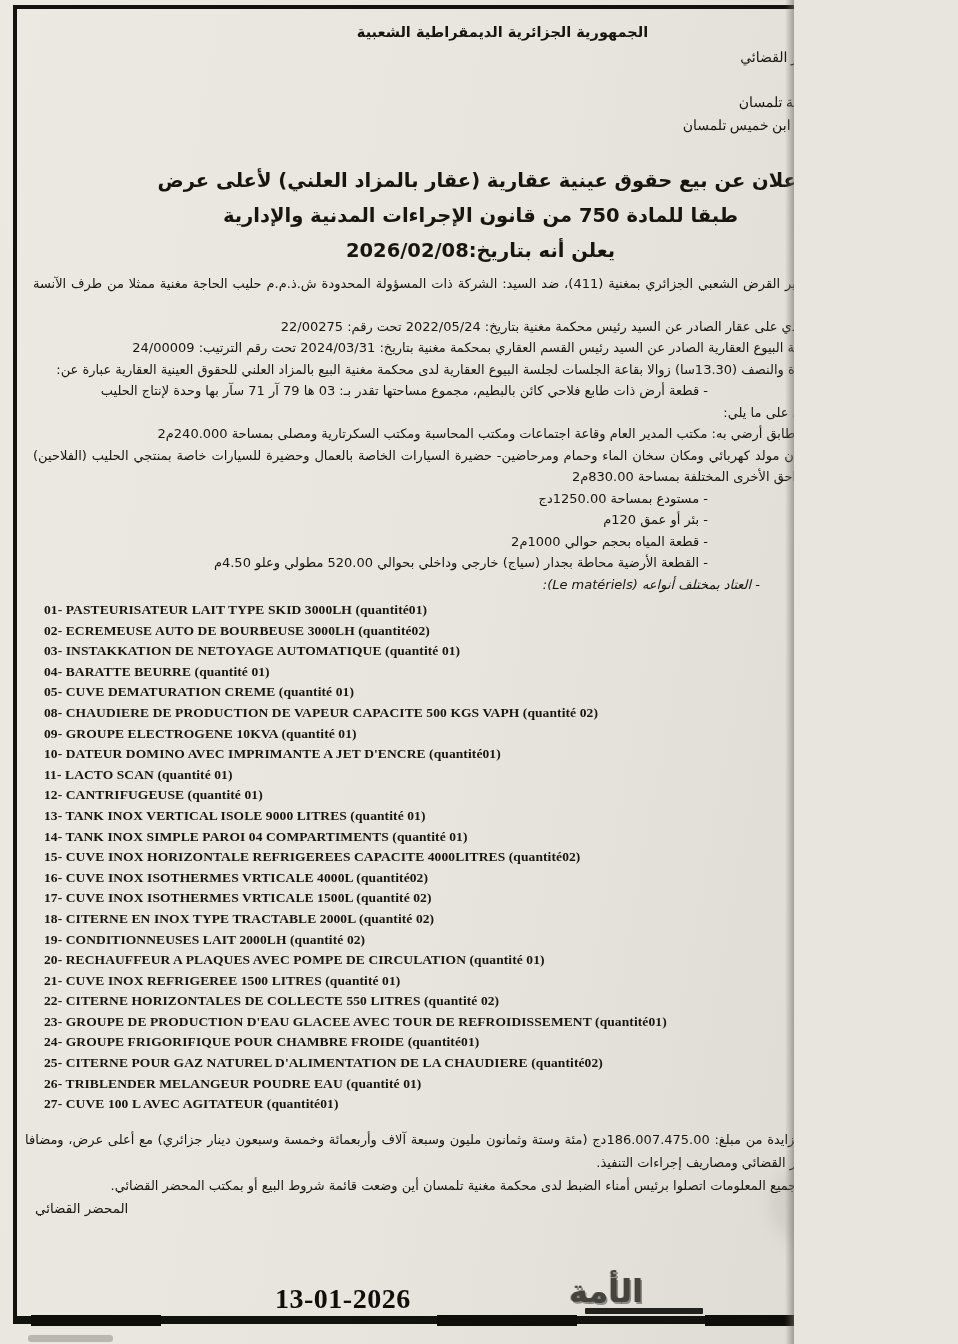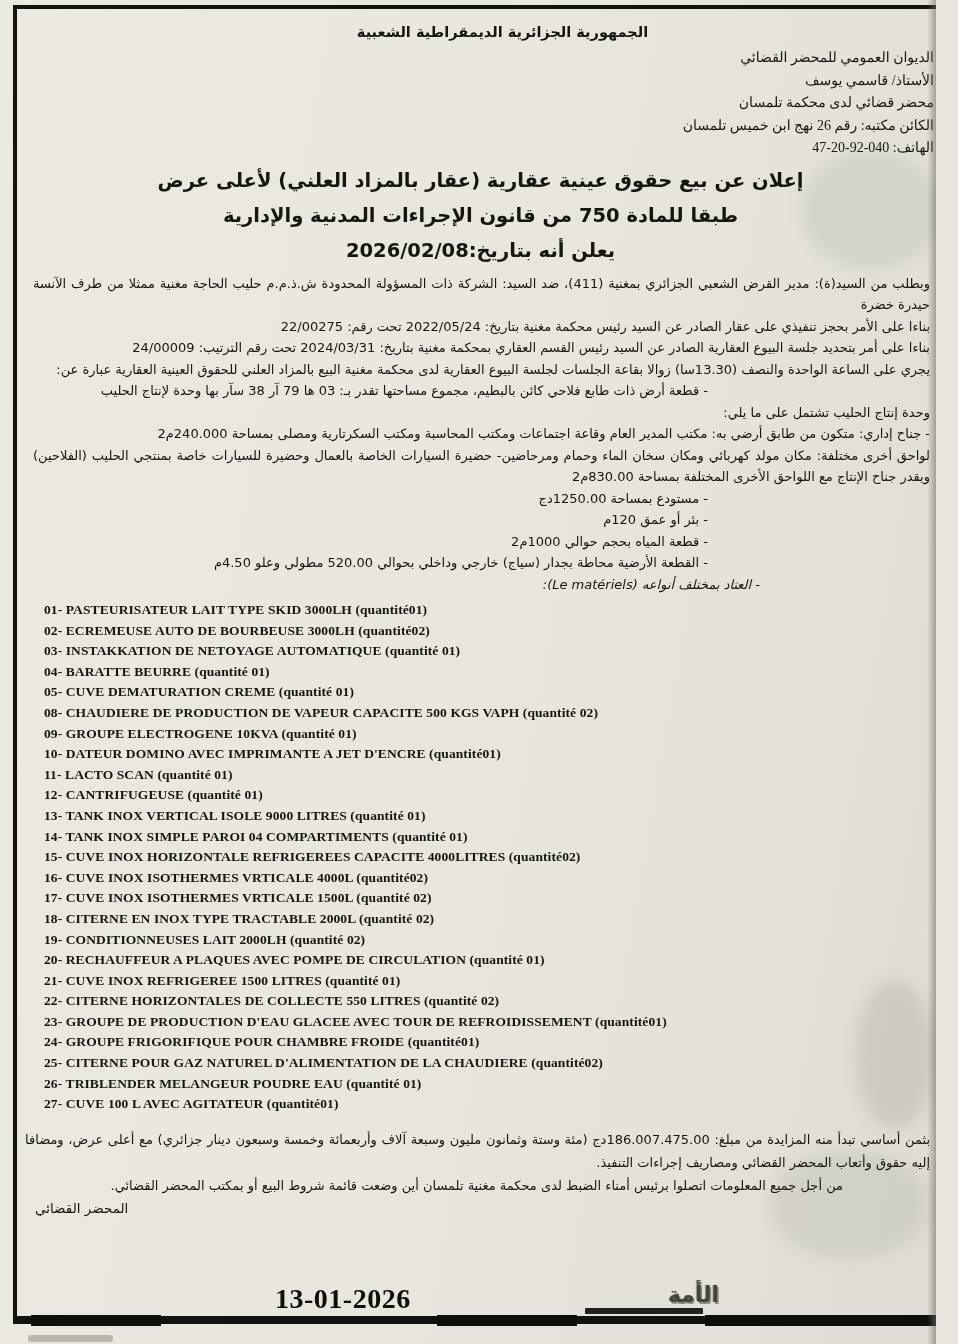--- a/index.html
+++ b/index.html
@@ -4,21 +4,21 @@
 <style>
   * { margin:0; padding:0; box-sizing:border-box; }
   html,body { width:958px; height:1344px; }
   body {
     font-family:"DejaVu Sans", sans-serif;
     color:#17150f;
     background:#e8e5de;
     overflow:hidden;
   }
   .sheet {
-    position:relative; width:936px; height:1344px; overflow:hidden;
+    position:relative; width:794px; height:1344px; overflow:hidden;
     background:linear-gradient(100deg,#ece9e3 0%, #e8e5de 55%, #dfdcd5 100%);
   }
   .frame {
     position:absolute; left:13px; top:5px; width:935px; height:1319px;
     border:4px solid #14120e; border-bottom-width:8px;
   }
   .republic { margin-top:15px; text-align:center; font-weight:bold; font-size:14.5px; position:relative; left:22px; }
   .office { direction:rtl; text-align:right; padding:7px 10px 0 0; font-size:14px; line-height:22.5px;font-family:Liberation Serif, serif; }
   .title { direction:rtl; text-align:center; font-weight:bold; font-size:19.5px; line-height:35px; margin-top:3px; }
   .bodytxt { direction:rtl; font-size:13px; line-height:21.5px; padding:5px 14px 0 16px; }
@@ -34,21 +34,21 @@
   .footer { direction:rtl; font-size:13px; line-height:23px; padding:13px 14px 0 8px; }
   .footer .info { text-align:right; padding-right:87px; }
   .signature { direction:rtl; text-align:left; padding-left:10px; margin-top:0; font-size:13.5px; }
   .date {
     position:absolute; left:258px; bottom:1px;
     font-family:"Liberation Serif", serif; font-weight:bold; font-size:28px;
     letter-spacing:0.5px; color:#100e0a;
   }
   .logo { position:absolute; left:552px; bottom:2px; width:150px; }
   .logo-text {
-    display:block; text-align:right; font-size:22px; font-weight:bold; line-height:0.95;
+    display:block; text-align:left; font-size:32px; font-weight:bold; line-height:0.95;
     color:#45433c; letter-spacing:-1px;
     text-shadow:1.5px 1.5px 0 rgba(40,40,36,.45), -1px 0 0 rgba(40,40,36,.30);
   }
   .logo-bar { display:block; height:6px; width:118px; margin:2px auto 0; background:#23211d; border-radius:1px; }
   .bar { position:absolute; height:11px; background:#100e0a; bottom:-10px; }
   .bar1 { left:14px;  width:130px; }
   .bar2 { left:420px; width:140px; }
   .bar3 { left:688px; width:235px; }
   .blob { position:absolute; filter:blur(7px); border-radius:50%; }
   .blob1 { left:800px; top:150px;  width:140px; height:120px; background:rgba(150,170,140,.20); }
@@ -84,21 +84,21 @@
       <div>إعلان عن بيع حقوق عينية عقارية (عقار بالمزاد العلني) لأعلى عرض</div>
       <div>طبقا للمادة 750 من قانون الإجراءات المدنية والإدارية</div>
       <div>يعلن أنه بتاريخ:2026/02/08</div>
     </div>
 
     <div class="bodytxt">
       <p class="j">وبطلب من السيد(ة): مدير القرض الشعبي الجزائري بمغنية (411)، ضد السيد: الشركة ذات المسؤولة المحدودة ش.ذ.م.م حليب الحاجة مغنية ممثلا من طرف الآنسة حيدرة خضرة</p>
       <p class="r">بناءا على الأمر بحجز تنفيذي على عقار الصادر عن السيد رئيس محكمة مغنية بتاريخ: 2022/05/24 تحت رقم: 22/00275</p>
       <p class="r">بناءا على أمر بتحديد جلسة البيوع العقارية الصادر عن السيد رئيس القسم العقاري بمحكمة مغنية بتاريخ: 2024/03/31 تحت رقم الترتيب: 24/00009</p>
       <p class="r">يجري على الساعة الواحدة والنصف (13.30سا) زوالا بقاعة الجلسات لجلسة البيوع العقارية لدى محكمة مغنية البيع بالمزاد العلني للحقوق العينية العقارية عبارة عن:</p>
-      <p class="ind">- قطعة أرض ذات طابع فلاحي كائن بالبطيم، مجموع مساحتها تقدر بـ: 03 ها 79 آر 38 سآر بها وحدة لإنتاج الحليب</p>
+      <p class="ind">- قطعة أرض ذات طابع فلاحي كائن بالبطيم، مجموع مساحتها تقدر بـ: 03 ها 79 آر 71 سآر بها وحدة لإنتاج الحليب</p>
       <p class="r">وحدة إنتاج الحليب تشتمل على ما يلي:</p>
       <p class="r">- جناح إداري: متكون من طابق أرضي به: مكتب المدير العام وقاعة اجتماعات ومكتب المحاسبة ومكتب السكرتارية ومصلى بمساحة 240.000م2</p>
       <p class="j">لواحق أخرى مختلفة: مكان مولد كهربائي ومكان سخان الماء وحمام ومرحاضين- حضيرة السيارات الخاصة بالعمال وحضيرة للسيارات خاصة بمنتجي الحليب (الفلاحين) ويقدر جناح الإنتاج مع اللواحق الأخرى المختلفة بمساحة 830.00م2</p>
       <p class="ind">- مستودع بمساحة 1250.00دج</p>
       <p class="ind">- بئر أو عمق 120م</p>
       <p class="ind">- قطعة المياه بحجم حوالي 1000م2</p>
       <p class="ind">- القطعة الأرضية محاطة بجدار (سياج) خارجي وداخلي بحوالي 520.00 مطولي وعلو 4.50م</p>
       <p class="ind2">- العتاد بمختلف أنواعه (Le matériels):</p>
     </div>
 

